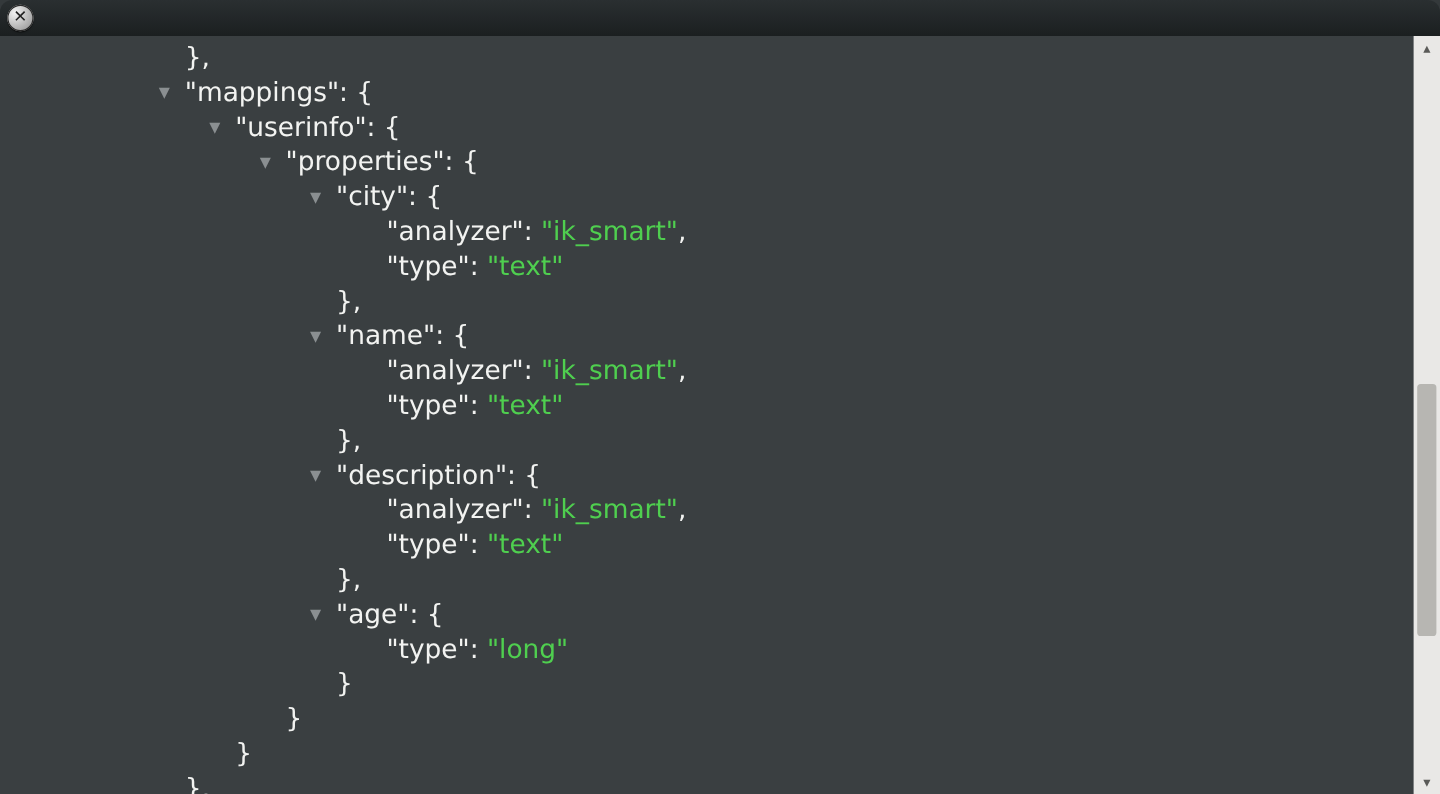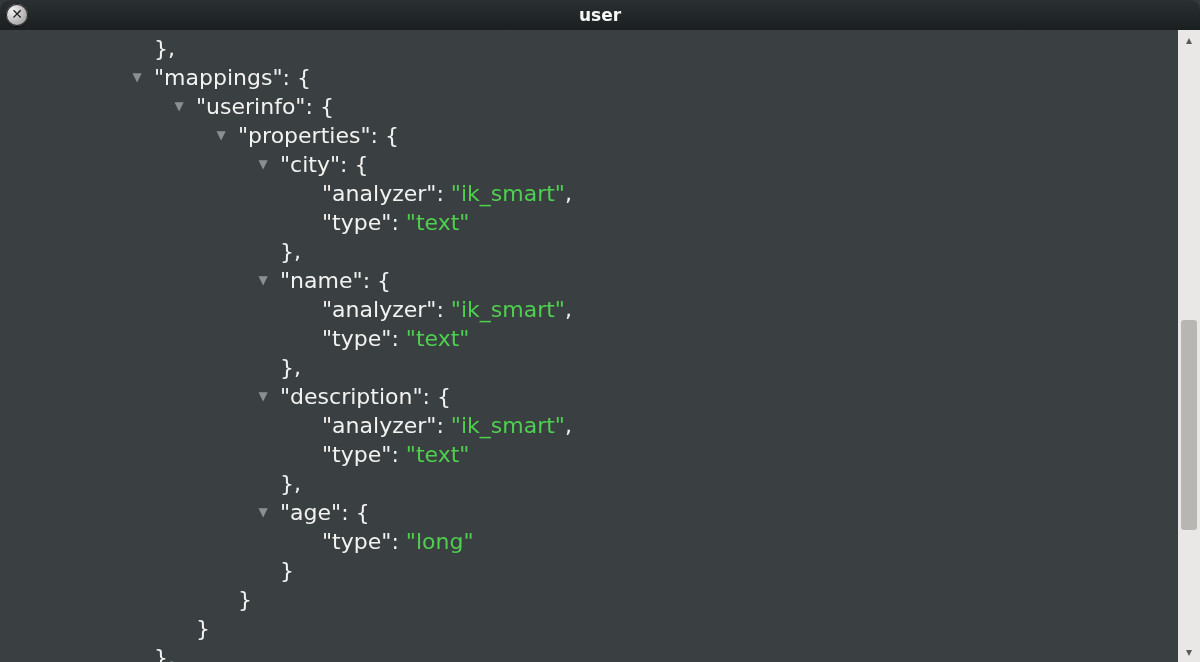--- a/index.html
+++ b/index.html
@@ -69,21 +69,20 @@
     </div>
 </div>
 
 <div class="overlay"></div>
 
 <div class="modal">
   <div class="titlebar">
     <div class="closebtn">
         <span>✕</span>
       </div>
-    <div class="title">user</div>
   </div>
   <div class="content">
     <div class="scroll">
       <div class="json" id="json-root">
           <div class="row"><span class="pad" style="width: 154px;"></span><span><span class="p">},</span></span></div>
           <div class="row"><span class="pad" style="width: 154px;"></span><span class="tog" style="left: 130px;">▼</span><span><span class="k">"mappings"</span><span class="p">: {</span></span></div>
           <div class="row"><span class="pad" style="width: 196px;"></span><span class="tog" style="left: 172px;">▼</span><span><span class="k">"userinfo"</span><span class="p">: {</span></span></div>
           <div class="row"><span class="pad" style="width: 238px;"></span><span class="tog" style="left: 214px;">▼</span><span><span class="k">"properties"</span><span class="p">: {</span></span></div>
           <div class="row"><span class="pad" style="width: 280px;"></span><span class="tog" style="left: 256px;">▼</span><span><span class="k">"city"</span><span class="p">: {</span></span></div>
           <div class="row"><span class="pad" style="width: 322px;"></span><span><span class="k">"analyzer"</span><span class="p">: </span><span class="s">"ik_smart"</span><span class="p">,</span></span></div>

